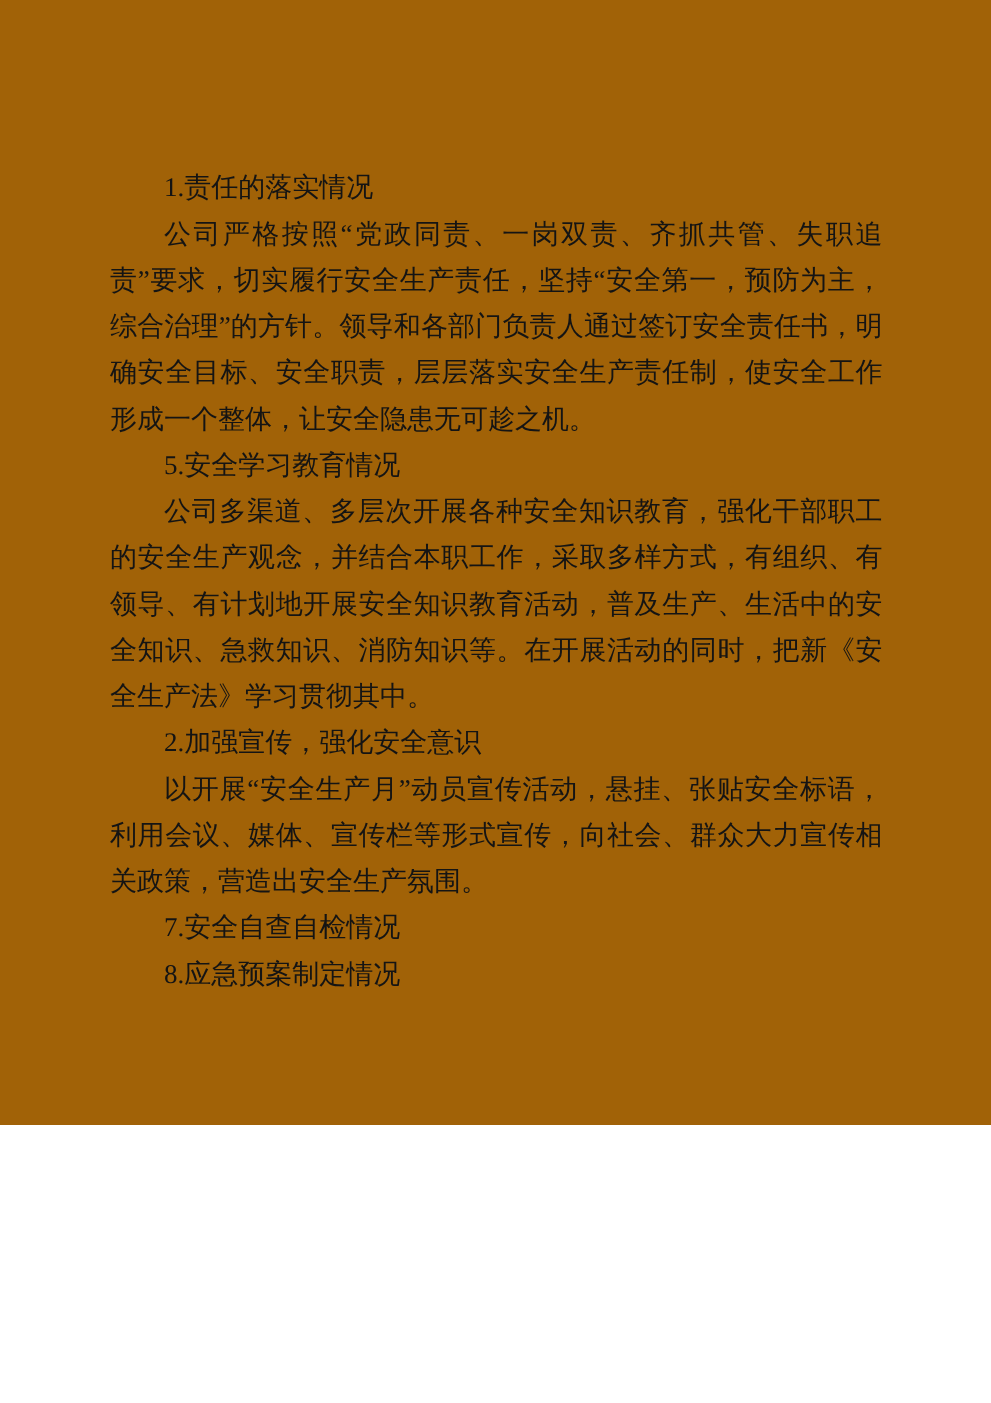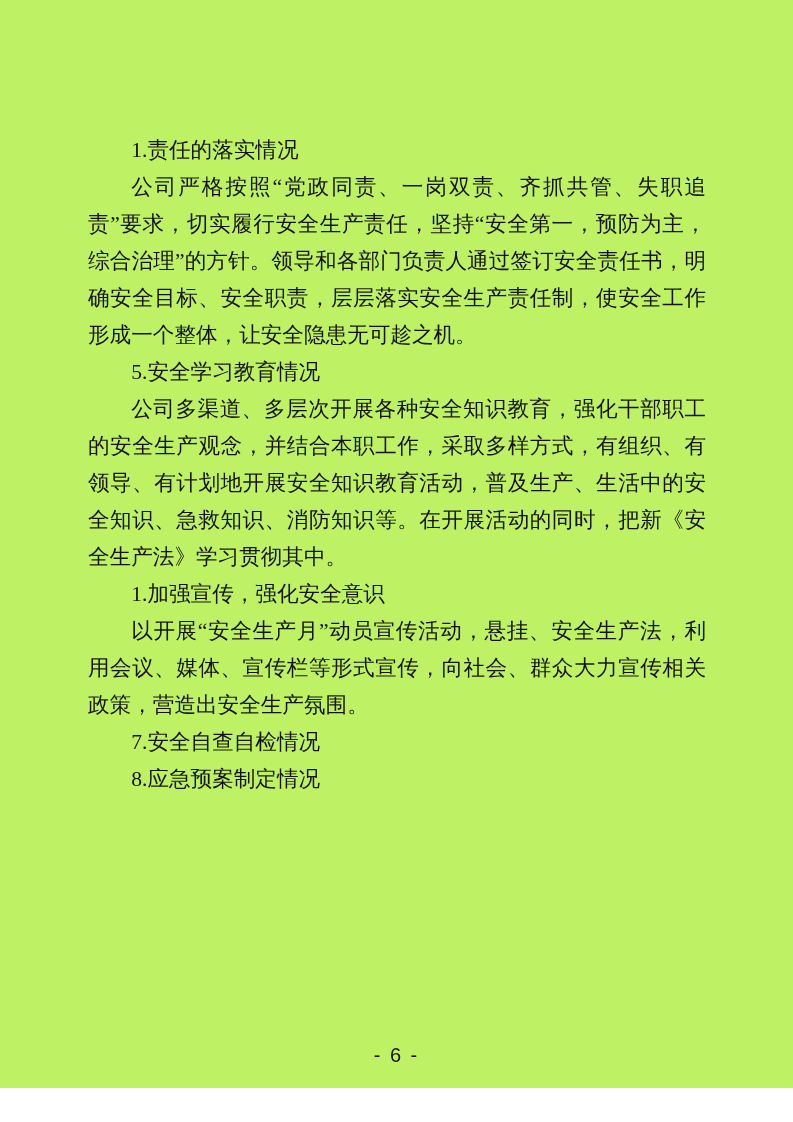--- a/index.html
+++ b/index.html
@@ -3,22 +3,22 @@
 <meta charset="utf-8">
 <style>
   html, body {
     margin: 0;
     padding: 0;
     background: #ffffff;
   }
   .page {
     position: relative;
     width: 793px;
-    height: 1088px;
-    background: #bef264;
+    height: 900px;
+    background: #a16207;
     overflow: hidden;
     font-family: "Liberation Serif", serif;
     color: #141414;
   }
   .content {
     position: absolute;
     left: 88px;
     top: 132px;
     width: 618px;
     font-size: 21.6px;
@@ -57,22 +57,22 @@
       <p class="section-heading">1.责任的落实情况</p>
       <p class="section-body">公司严格按照“党政同责、一岗双责、齐抓共管、失职追责”要求，切实履行安全生产责任，坚持“安全第一，预防为主，综合治理”的方针。领导和各部门负责人通过签订安全责任书，明确安全目标、安全职责，层层落实安全生产责任制，使安全工作形成一个整体，让安全隐患无可趁之机。</p>
     </div>
 
     <div class="section">
       <p class="section-heading">5.安全学习教育情况</p>
       <p class="section-body">公司多渠道、多层次开展各种安全知识教育，强化干部职工的安全生产观念，并结合本职工作，采取多样方式，有组织、有领导、有计划地开展安全知识教育活动，普及生产、生活中的安全知识、急救知识、消防知识等。在开展活动的同时，把新《安全生产法》学习贯彻其中。</p>
     </div>
 
     <div class="section">
-      <p class="section-heading">1.加强宣传，强化安全意识</p>
-      <p class="section-body">以开展“安全生产月”动员宣传活动，悬挂、安全生产法，利用会议、媒体、宣传栏等形式宣传，向社会、群众大力宣传相关政策，营造出安全生产氛围。</p>
+      <p class="section-heading">2.加强宣传，强化安全意识</p>
+      <p class="section-body">以开展“安全生产月”动员宣传活动，悬挂、张贴安全标语，利用会议、媒体、宣传栏等形式宣传，向社会、群众大力宣传相关政策，营造出安全生产氛围。</p>
     </div>
 
     <div class="section">
       <p class="section-heading">7.安全自查自检情况</p>
     </div>
 
     <div class="section">
       <p class="section-heading">8.应急预案制定情况</p>
     </div>
 

